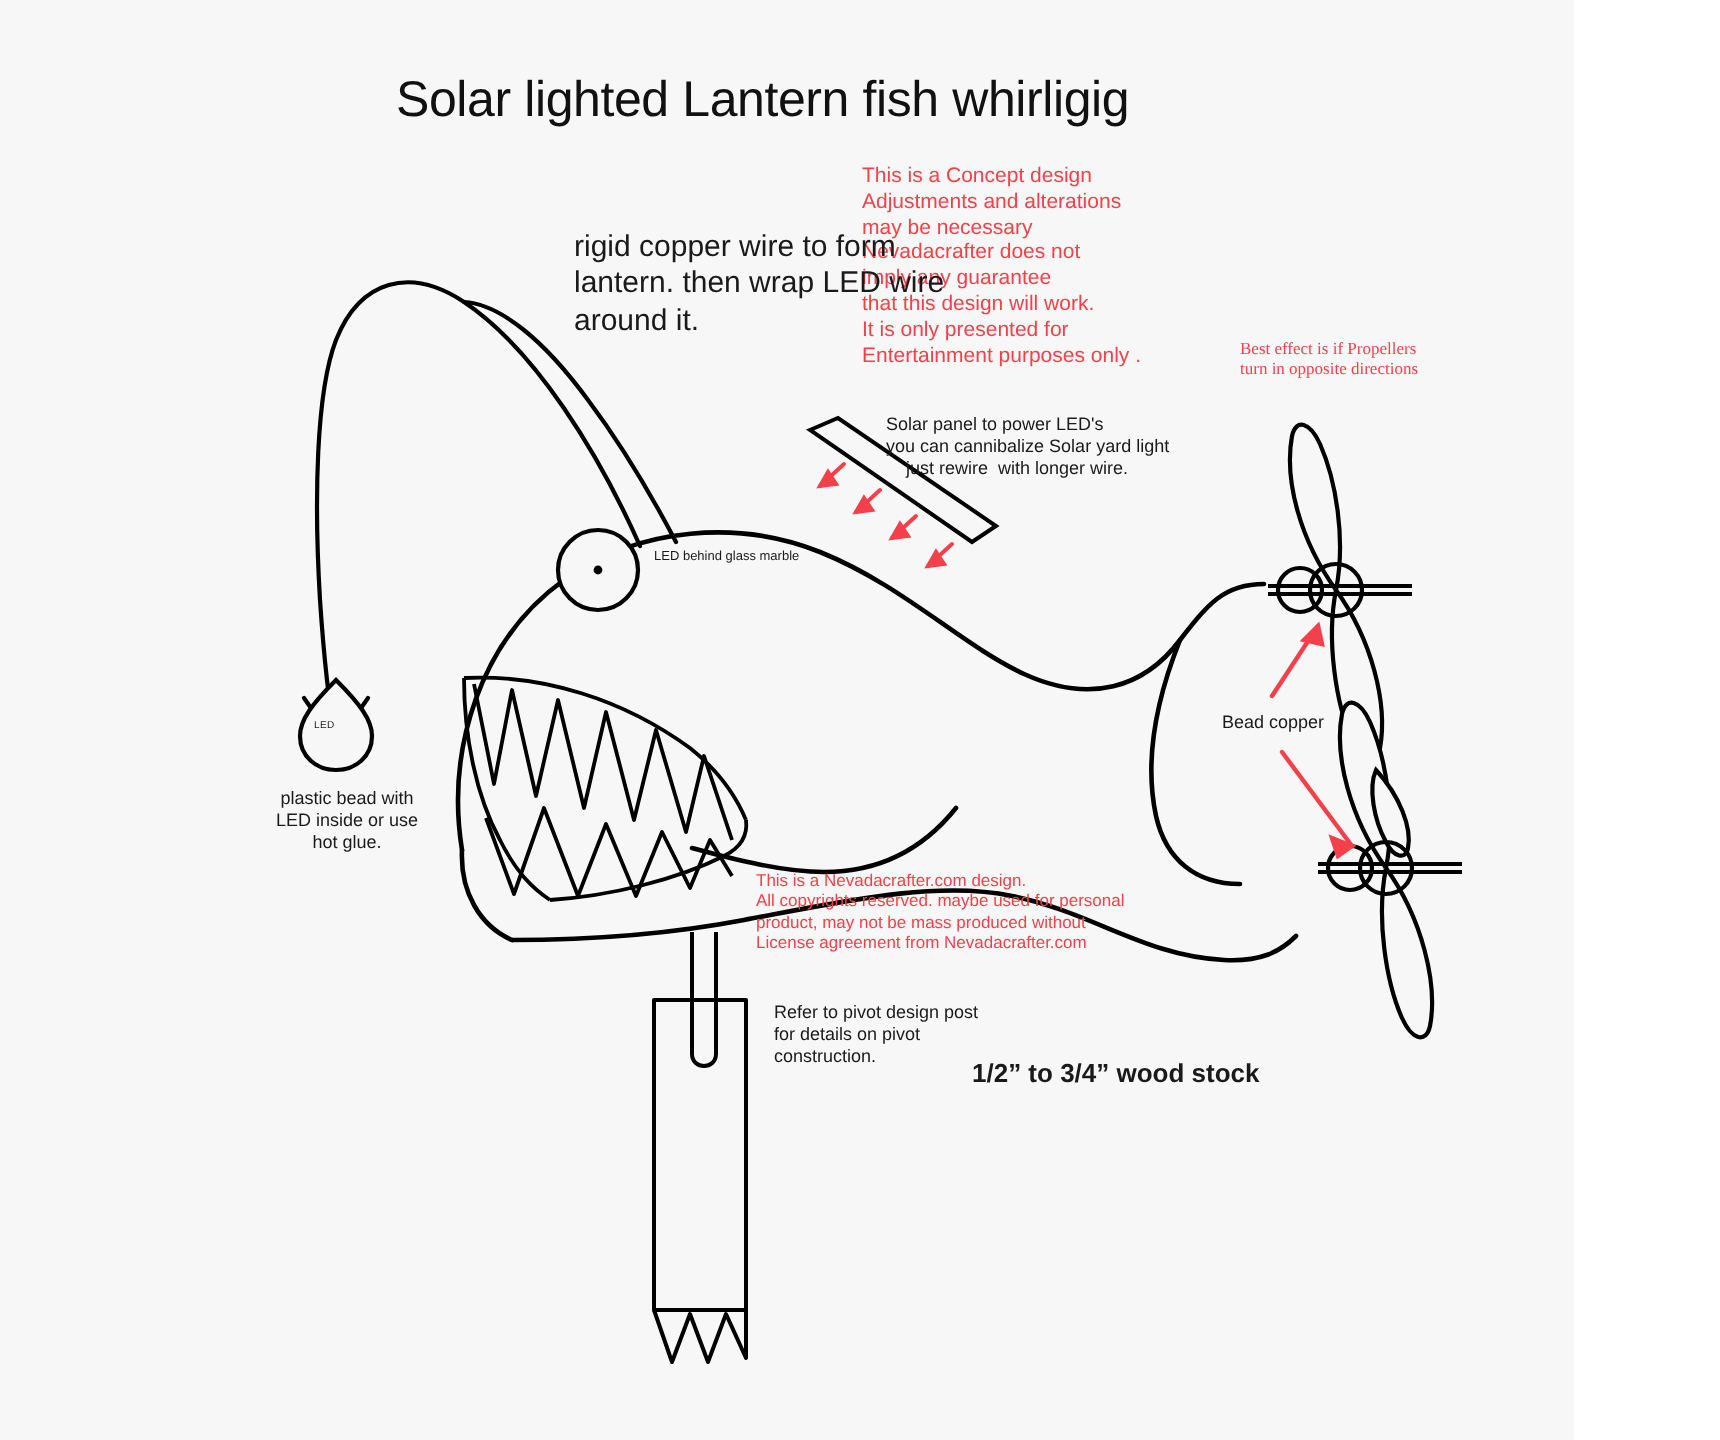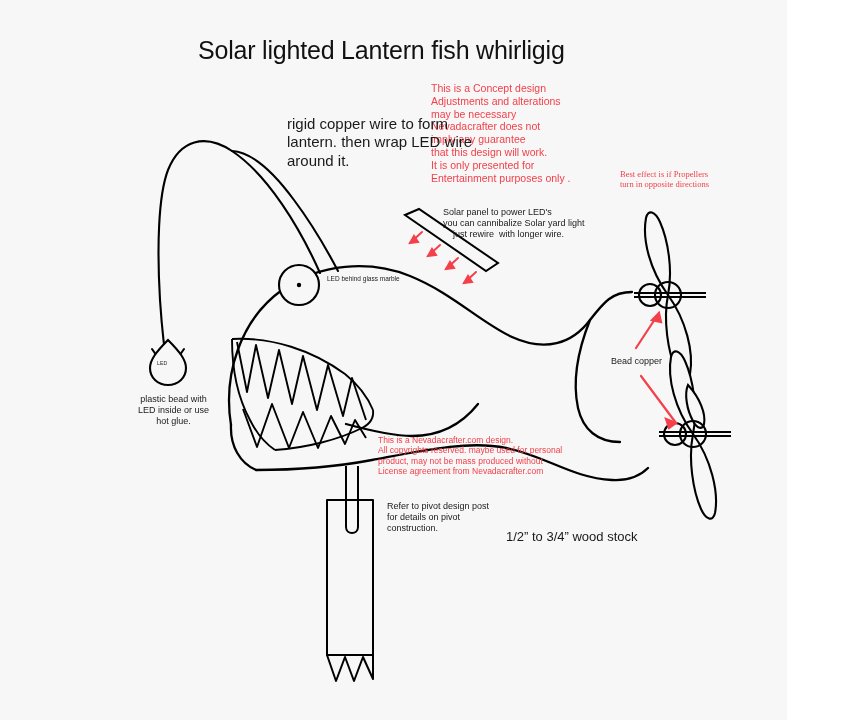--- a/index.html
+++ b/index.html
@@ -45,21 +45,21 @@
   #note-concept   { left: 431px; top: 82px;  font-size: 10.5px; }
   #note-copper    { left: 287px; top: 115px; font-size: 15px; }
   #note-solar     { left: 443px; top: 207px; font-size: 9px; }
   #note-propeller { left: 620px; top: 169px; font-size: 8.5px; font-family: Liberation Serif, serif; }
   #note-marble    { left: 327px; top: 275px; font-size: 6.5px; }
   #note-teeth     { left: 345px; top: 344px; font-size: 9px; }
   #note-bead      { left: 138px; top: 394px; font-size: 9px; text-align: center; }
   #note-spacers   { left: 611px; top: 356px; font-size: 9px; }
   #note-copyright { left: 378px; top: 435px; font-size: 8.5px; }
   #note-pivot     { left: 387px; top: 501px; font-size: 9px; }
-  #note-stock     { left: 506px; top: 529px; font-size: 13px; }
+  #note-stock     { left: 486px; top: 529px; font-size: 13px; font-weight: bold; }
   #led-bead-text  { left: 157px; top: 360px; font-size: 5px; letter-spacing:0.2px; }
 </style>
 </head>
 <body>
 
 <div id="canvas">
 
   <svg id="drawing" viewBox="0 0 860 720" xmlns="http://www.w3.org/2000/svg">
 
     <g fill="none" stroke="#000000" stroke-width="2.1" stroke-linecap="round">

